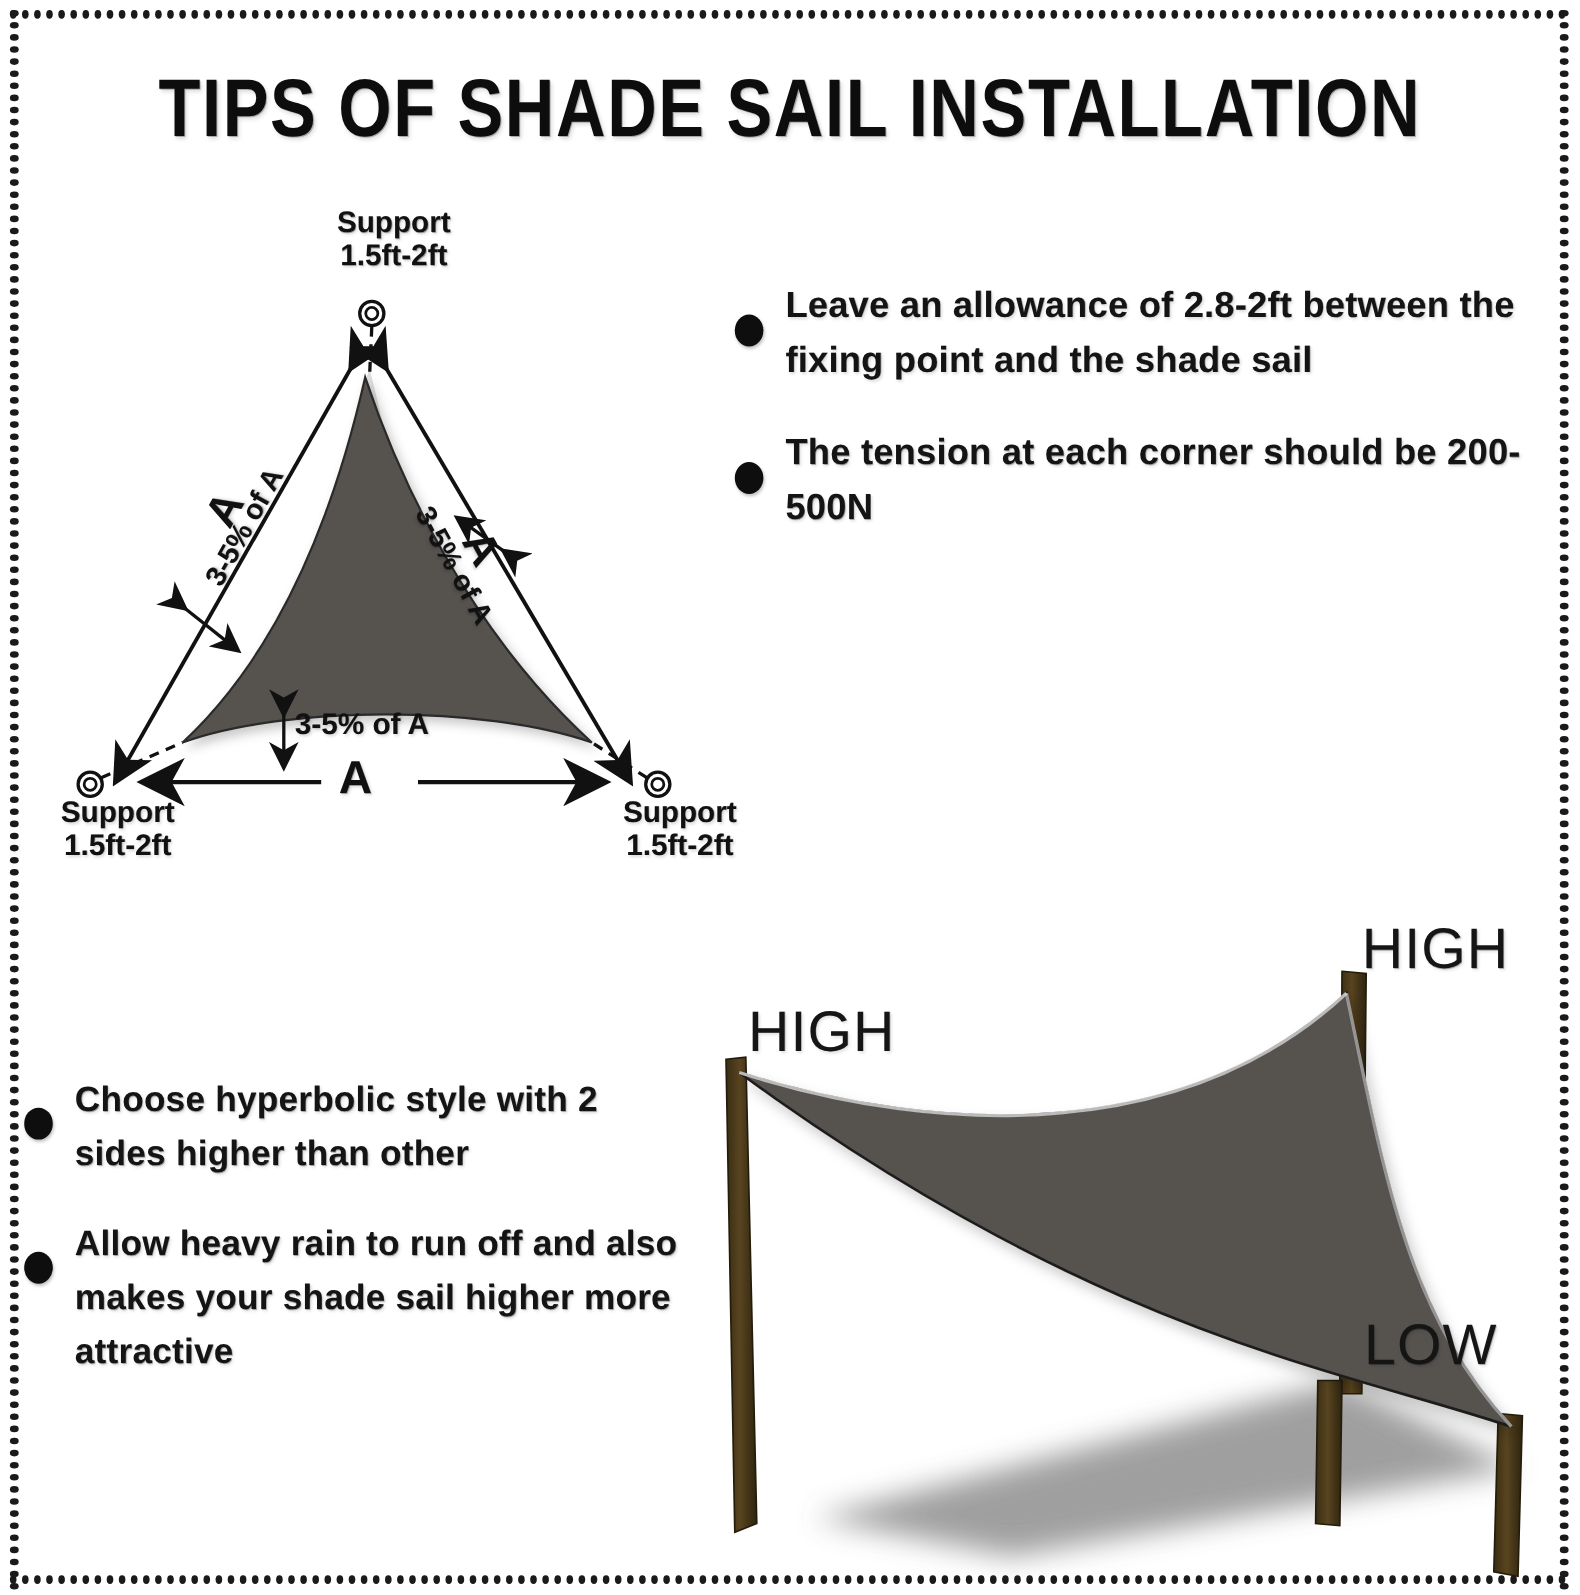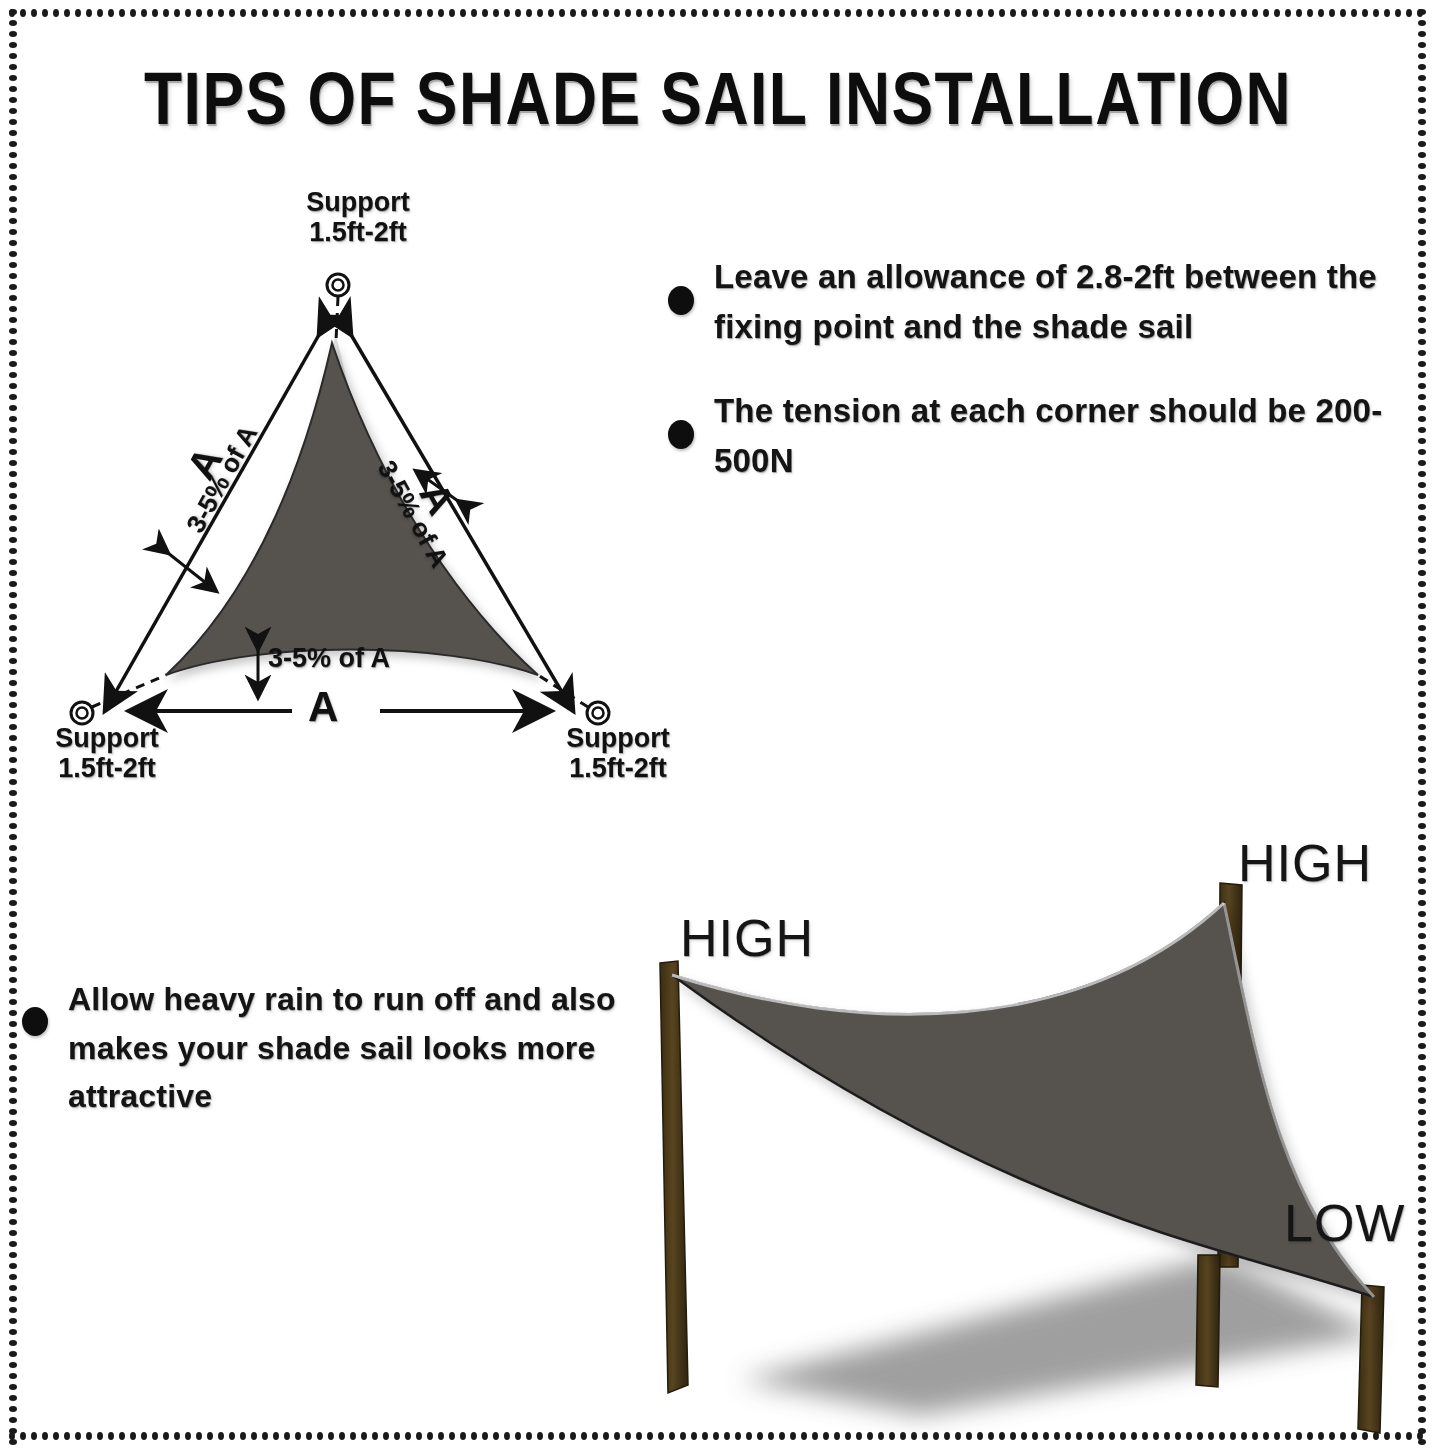--- a/index.html
+++ b/index.html
@@ -107,21 +107,21 @@
     position:absolute;
     font-size:52px;
     font-weight:normal;
     color:#151515;
     font-family:"Liberation Sans", sans-serif;
     letter-spacing:1px;
     text-shadow:0.6px 0.6px 0 rgba(0,0,0,.25), 1.5px 2px 3px rgba(0,0,0,.13);
   }
   .sail-lbl-high-left{left:60px;top:93px;}
   .sail-lbl-high-right{left:618px;top:18px;}
-  .sail-lbl-low{left:620px;top:378px;margin-left:44px;}
+  .sail-lbl-low{left:620px;top:378px;}
 </style>
 </head>
 <body>
 
 <div id="page">
 
   <div class="bead-border">
     <div class="bead-row" id="bb-top" style="top:0;">
         <div class="b" style="left: 0px;"></div>
         <div class="b" style="left: 11px;"></div>
@@ -733,21 +733,25 @@
       </div>
       <div class="bullet-item">
         <div class="bullet-dot"></div>
         <div class="bullet-text">The tension at each corner should be 200-500N</div>
       </div>
     </div>
 
   <div class="bullets" id="bullets-left">
       <div class="bullet-item">
         <div class="bullet-dot"></div>
-        <div class="bullet-text">Allow heavy rain to run off and also makes your shade sail looks more attractive</div>
+        <div class="bullet-text">Choose hyperbolic style with 2 sides higher than other</div>
+      </div>
+      <div class="bullet-item">
+        <div class="bullet-dot"></div>
+        <div class="bullet-text">Allow heavy rain to run off and also makes your shade sail higher more attractive</div>
       </div>
     </div>
 
   <div id="sail-illustration">
     <svg width="800" height="620" viewBox="0 0 800 620">
       <defs>
         <filter id="shadowblur" x="-20%" y="-50%" width="140%" height="220%">
           <feGaussianBlur stdDeviation="13"></feGaussianBlur>
         </filter>
         <filter id="sailshadow" x="-25%" y="-25%" width="160%" height="160%">

